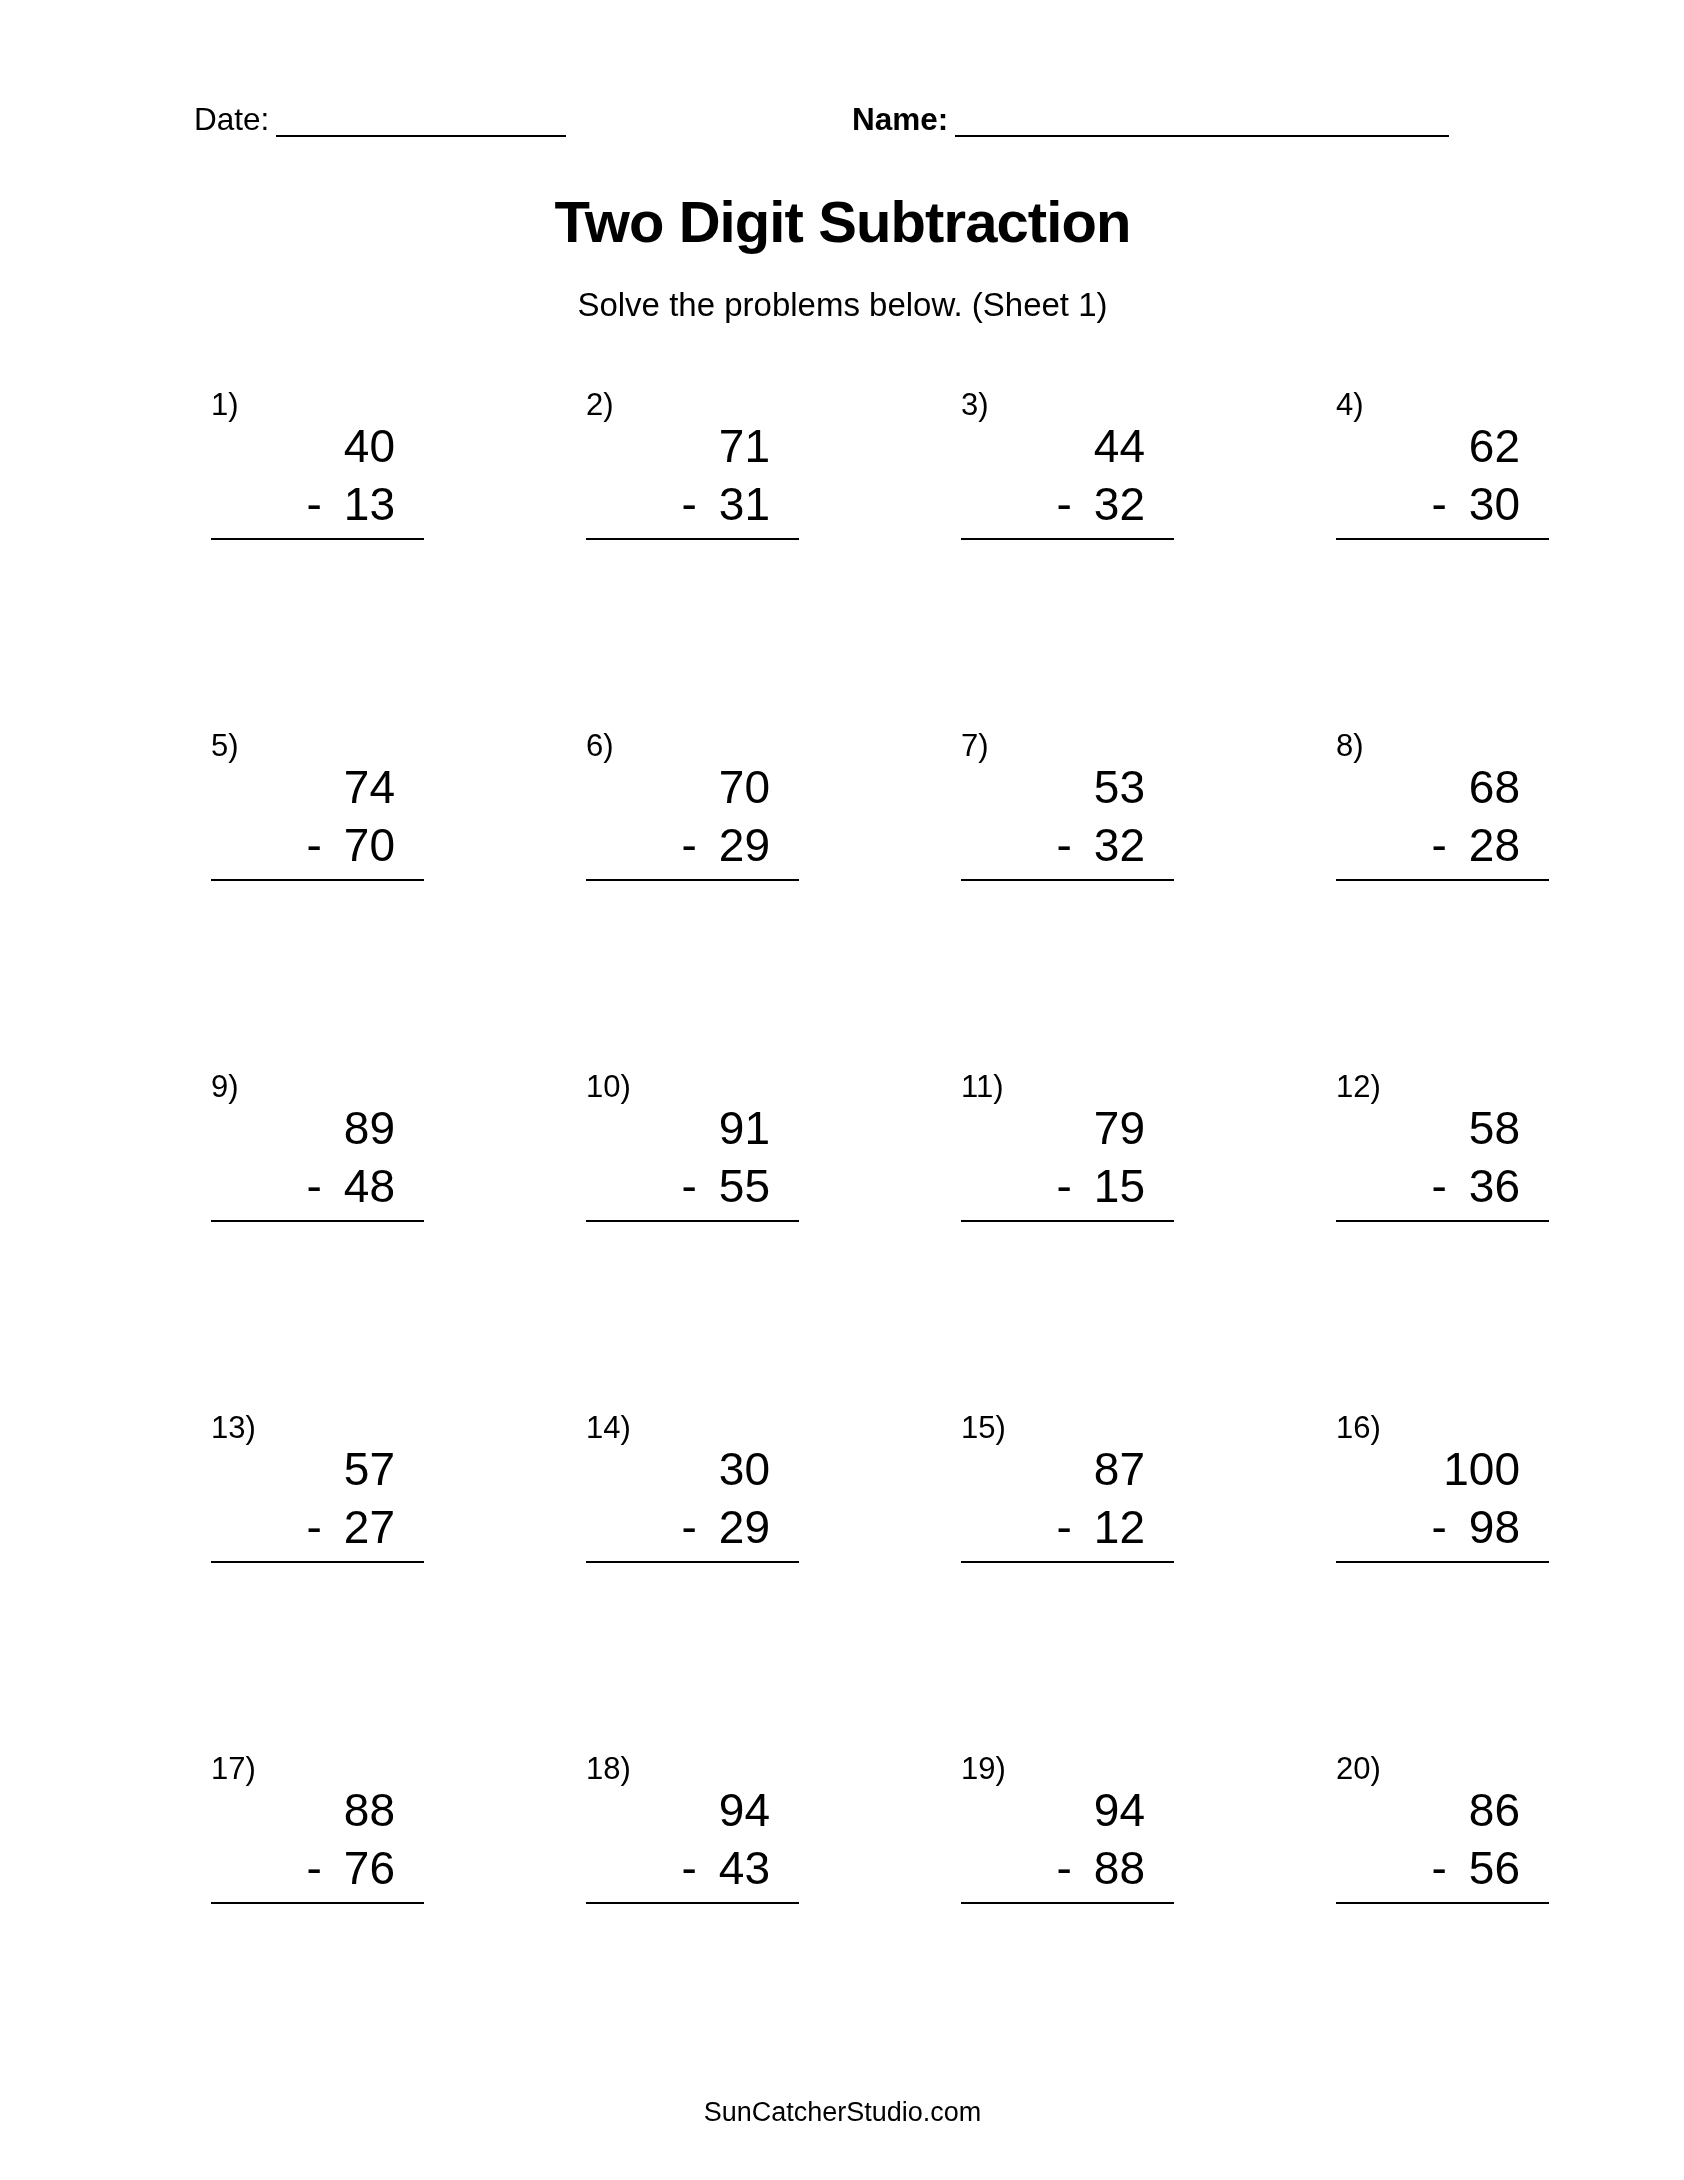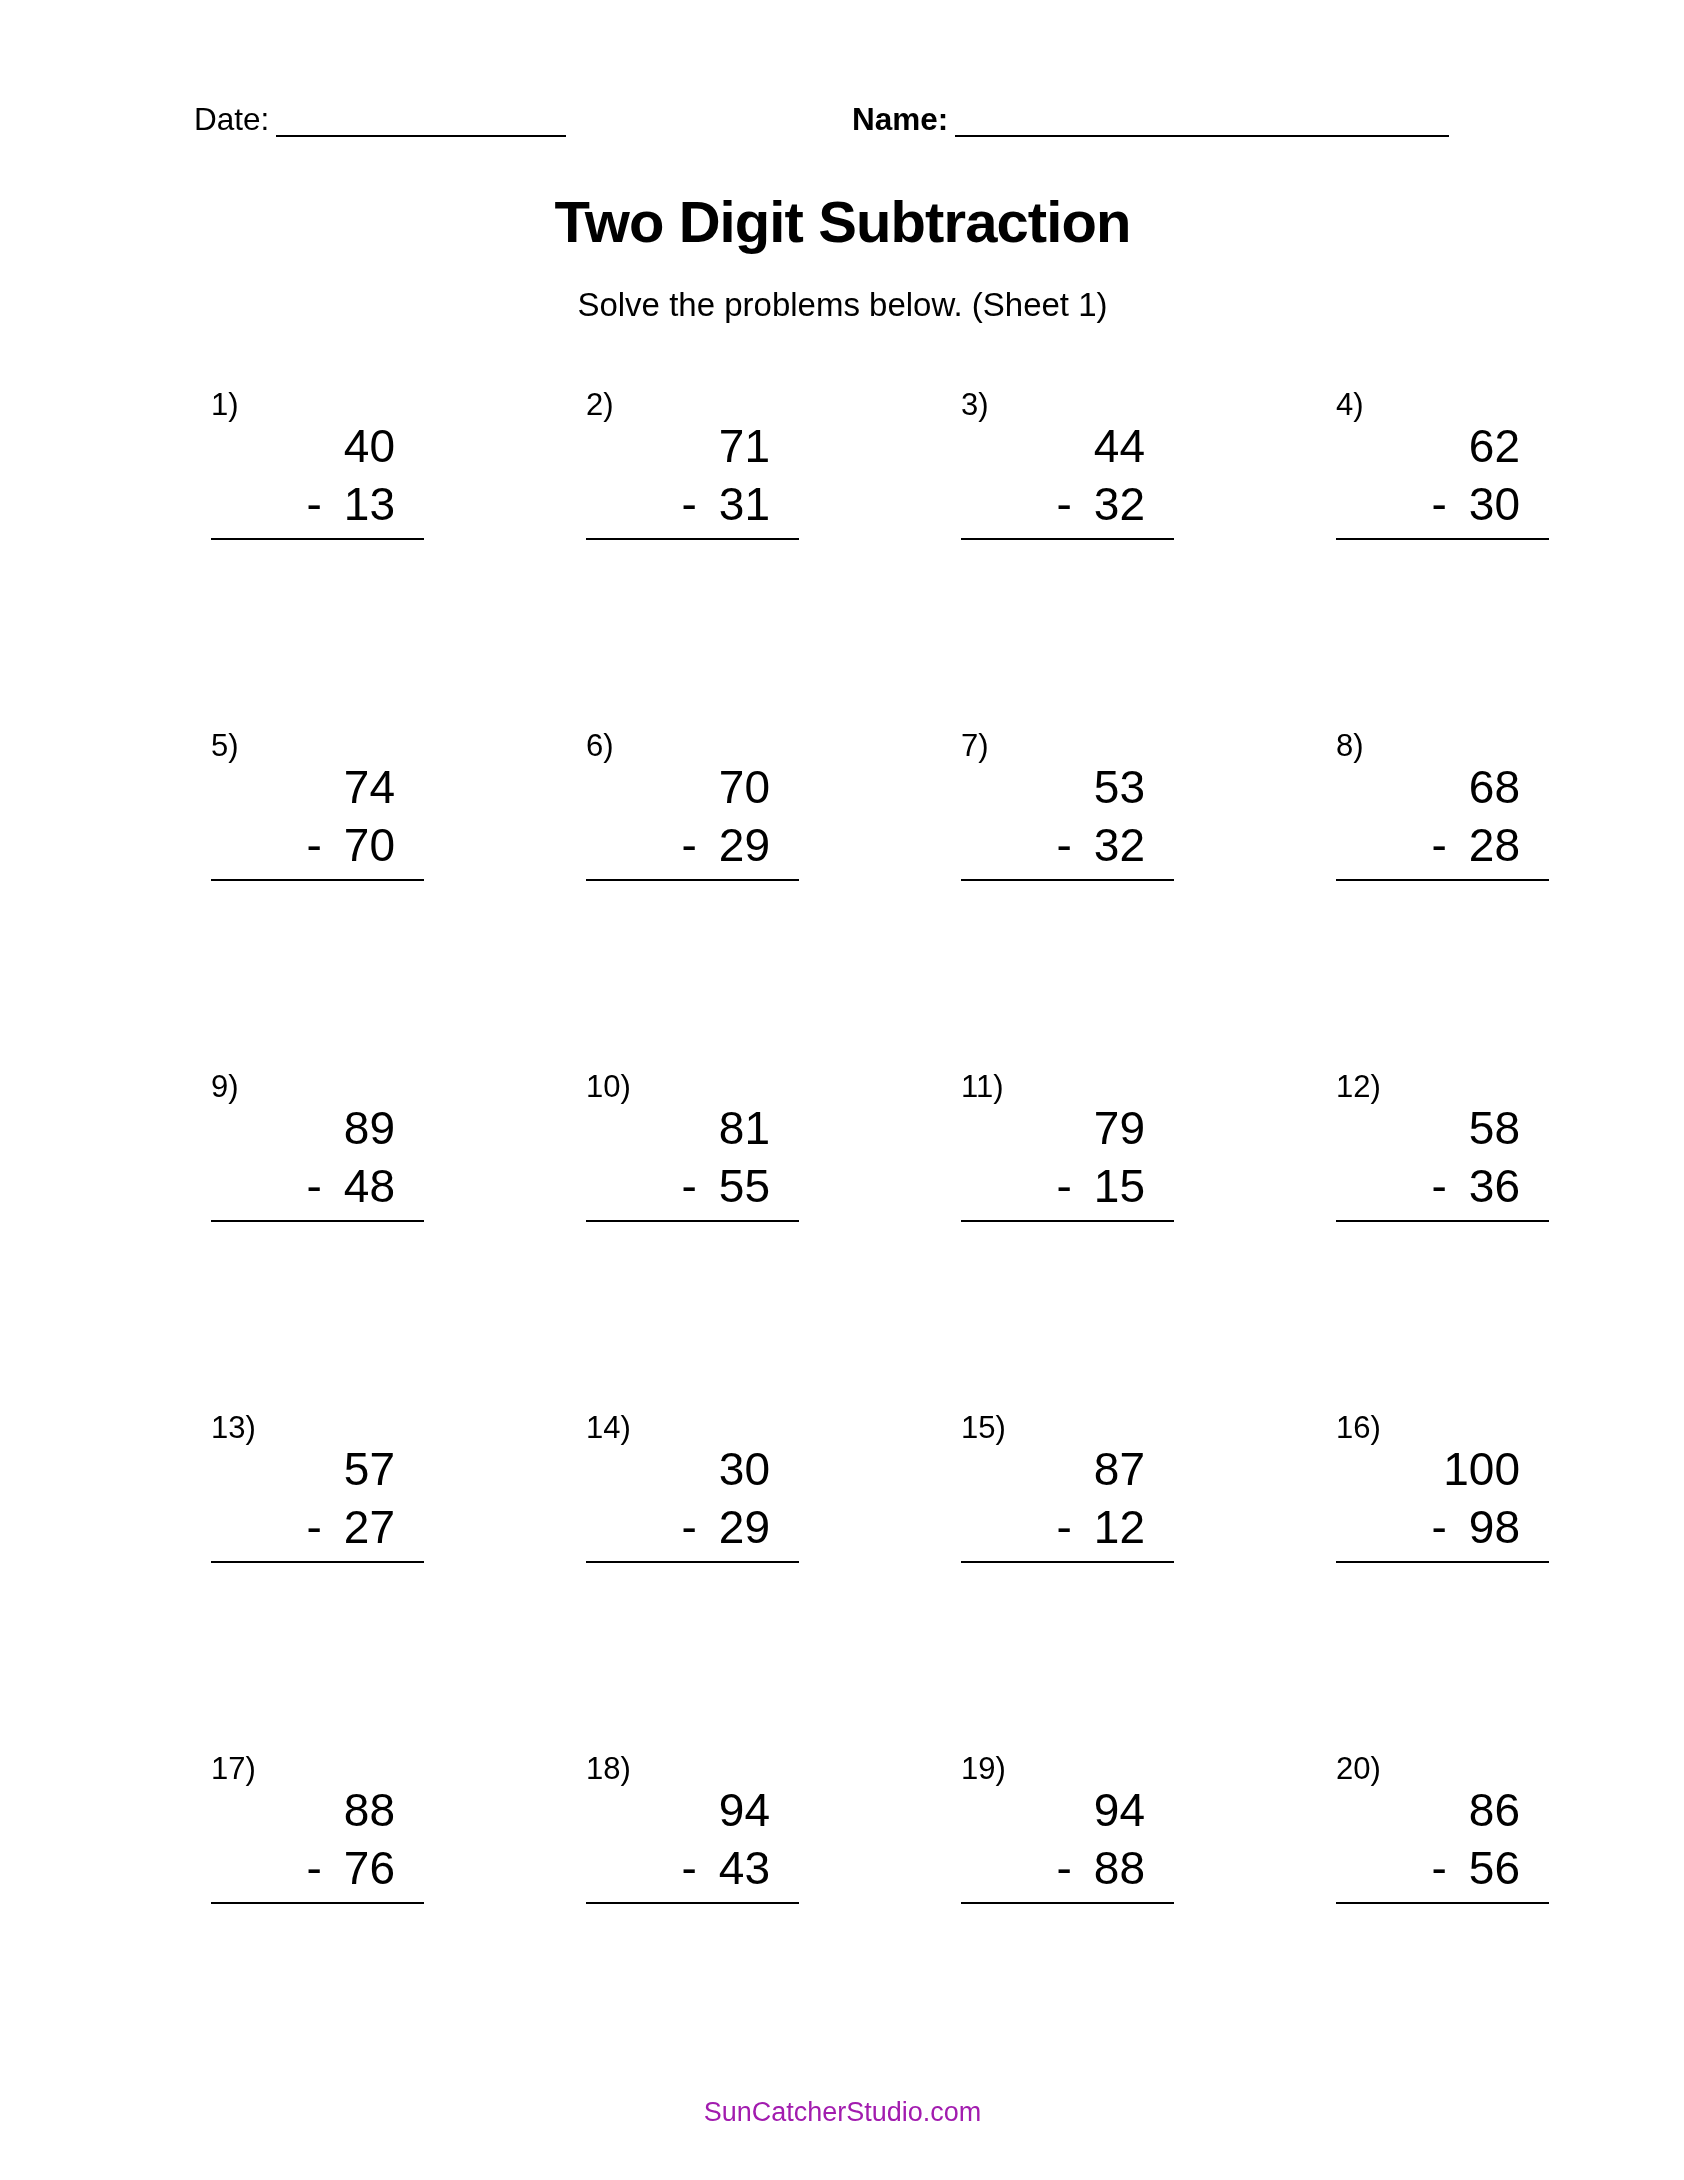--- a/index.html
+++ b/index.html
@@ -138,21 +138,21 @@
   }
 
   
   .footer {
     position: absolute;
     bottom: 53px;
     left: 0;
     width: 1685px;
     text-align: center;
     font-size: 27px;
-    color: #a21caf;
+    color: #000000;
     line-height: 32px;
   }
 </style>
 </head>
 <body>
 
 <div class="page">
 
   <div class="header-row">
     <div class="date-group">
@@ -274,21 +274,21 @@
           <span class="op-sign">-</span>
           <span>48</span>
         </div>
         <div class="answer-rule"></div>
       </div>
     </div>
 
     <div class="problem">
       <span class="prob-num">10)</span>
       <div class="prob-body">
-        <span class="operand">81</span>
+        <span class="operand">91</span>
         <div class="oprow">
           <span class="op-sign">-</span>
           <span>55</span>
         </div>
         <div class="answer-rule"></div>
       </div>
     </div>
 
     <div class="problem">
       <span class="prob-num">11)</span>

